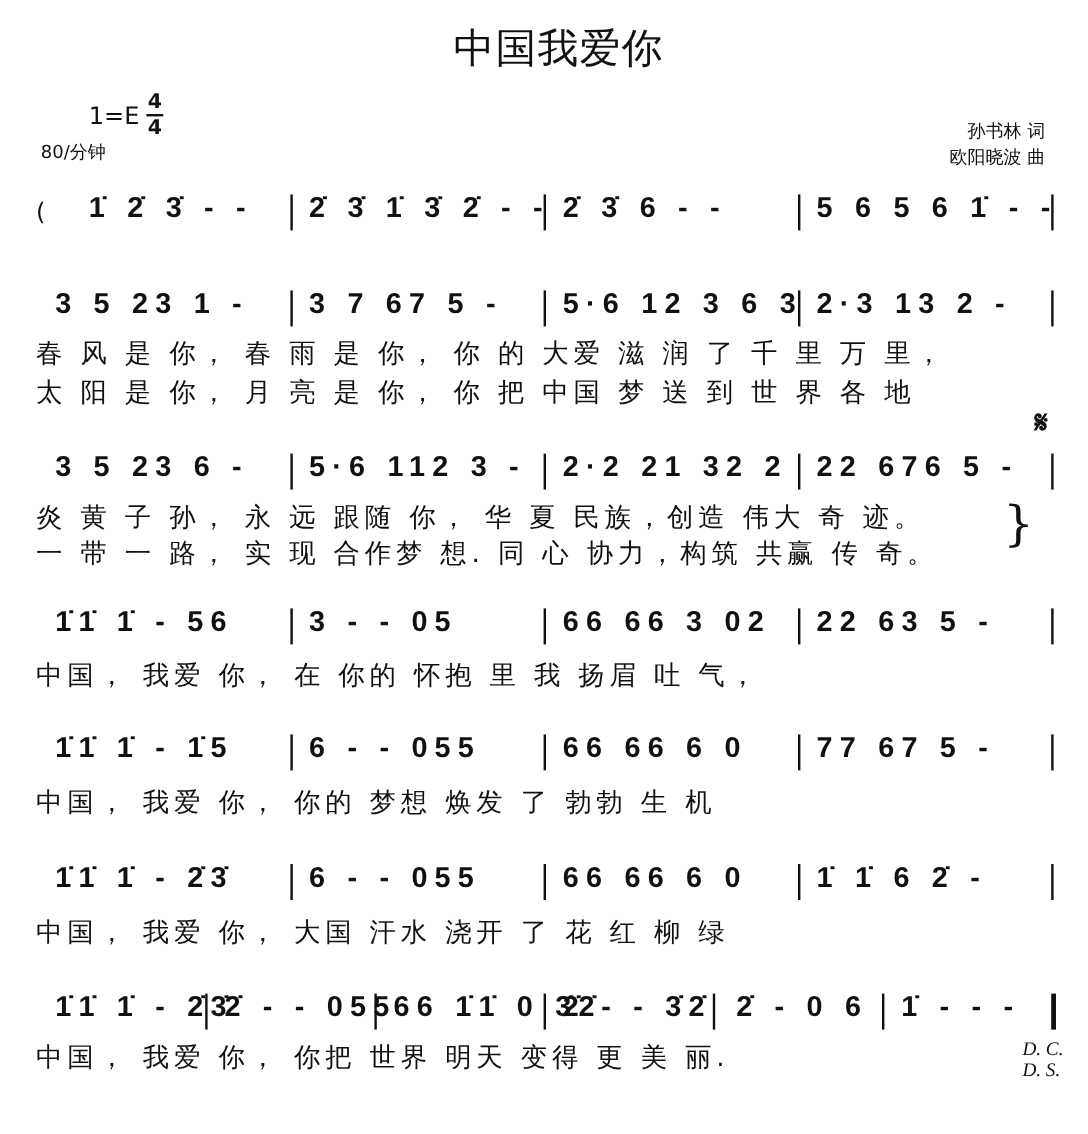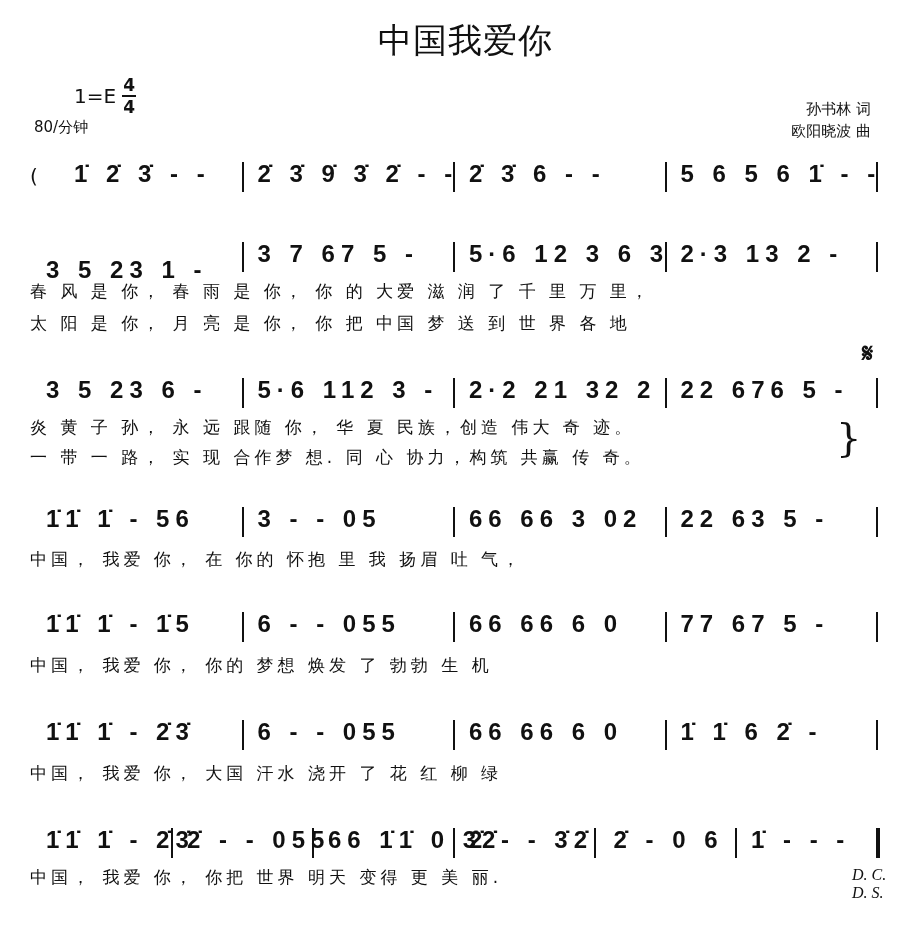--- a/index.html
+++ b/index.html
@@ -10,21 +10,21 @@
   .key { position:absolute; left:34px; top:76px; font-size:20px; display:flex; align-items:center;margin-left:40px; }
   .key .ts { display:inline-flex; flex-direction:column; align-items:center; margin-left:6px;
              font-weight:700; font-size:17px; line-height:18px; }
   .key .ts .bar { width:14px; height:2px; background:#111; margin:1px 0; }
   .tempo { position:absolute; left:34px; top:118px; font-size:15px; }
   .credits { position:absolute; right:36px; top:98px; text-align:right; font-size:15px; line-height:22px; }
 
   .sys { position:absolute; left:0; width:907px; }
   .notes { position:absolute; height:40px; font-weight:700; font-size:24px; font-family:"Liberation Sans", sans-serif; }
   .barline { position:absolute; width:2px; height:30px; background:#111; }
-  .lyr { position:absolute; font-size:17px; white-space:nowrap; letter-spacing:0; }
+  .lyr { position:absolute; font-size:22px; white-space:nowrap; letter-spacing:0; }
   .segno { position:absolute; font-size:26px; font-weight:700; }
   .brace { position:absolute; font-size:40px; font-family:"DejaVu Serif", serif; }
   .dcds { position:absolute; font-style:italic; font-family:"Liberation Serif", serif; font-size:16px; line-height:18px; }
   .paren { position:absolute; font-size:20px; }
 </style>
 </head>
 <body>
 
 <div class="title">中国我爱你</div>
 <div class="key">
@@ -39,29 +39,29 @@
 <div class="credits">
   <div>孙书林 词</div>
   <div>欧阳晓波 曲</div>
 </div>
 
 <div id="score">
     <div class="sys" style="top: 0px;">
       <div class="paren" style="left: 30px; top: 164px;">(</div>
       <div class="notes" style="left: 74px; top: 160px; width: 187.5px; letter-spacing: 6px; white-space: nowrap;">1̇ 2̇ 3̇ - -</div>
       <div class="barline" style="left: 241.5px; top: 162px;"></div>
-      <div class="notes" style="left: 257.5px; top: 160px; width: 187.5px; letter-spacing: 6px; white-space: nowrap;">2̇ 3̇ 9̇ 3̇ 2̇ - -</div>
+      <div class="notes" style="left: 257.5px; top: 160px; width: 187.5px; letter-spacing: 6px; white-space: nowrap;">2̇ 3̇ 1̇ 3̇ 2̇ - -</div>
       <div class="barline" style="left: 453px; top: 162px;"></div>
       <div class="notes" style="left: 469px; top: 160px; width: 187.5px; letter-spacing: 6px; white-space: nowrap;">2̇ 3̇ 6 - -</div>
       <div class="barline" style="left: 664.5px; top: 162px;"></div>
       <div class="notes" style="left: 680.5px; top: 160px; width: 187.5px; letter-spacing: 6px; white-space: nowrap;">5 6 5 6 1̇ - -</div>
       <div class="barline" style="left: 876px; top: 162px;"></div>
     </div>
     <div class="sys" style="top: 0px;">
-      <div class="notes" style="left: 46px; top: 240px; width: 187.5px; letter-spacing: 6px; white-space: nowrap; margin-top: 16px;">3 5 23 1 -</div>
+      <div class="notes" style="left: 46px; top: 240px; width: 187.5px; letter-spacing: 6px; white-space: nowrap;">3 5 23 1 -</div>
       <div class="barline" style="left: 241.5px; top: 242px;"></div>
       <div class="notes" style="left: 257.5px; top: 240px; width: 187.5px; letter-spacing: 6px; white-space: nowrap;">3 7 67 5 -</div>
       <div class="barline" style="left: 453px; top: 242px;"></div>
       <div class="notes" style="left: 469px; top: 240px; width: 187.5px; letter-spacing: 6px; white-space: nowrap;">5·6 12 3 6 3</div>
       <div class="barline" style="left: 664.5px; top: 242px;"></div>
       <div class="notes" style="left: 680.5px; top: 240px; width: 187.5px; letter-spacing: 6px; white-space: nowrap;">2·3 13 2 -</div>
       <div class="barline" style="left: 876px; top: 242px;"></div>
       <div class="lyr" style="left: 30px; top: 280px; letter-spacing: 4px;">春 风 是 你，  春 雨 是 你，  你 的 大爱 滋 润 了  千 里 万 里，</div>
       <div class="lyr" style="left: 30px; top: 312px; letter-spacing: 4px;">太 阳 是 你，  月 亮 是 你，  你 把 中国 梦 送 到  世 界 各 地</div>
     </div>

